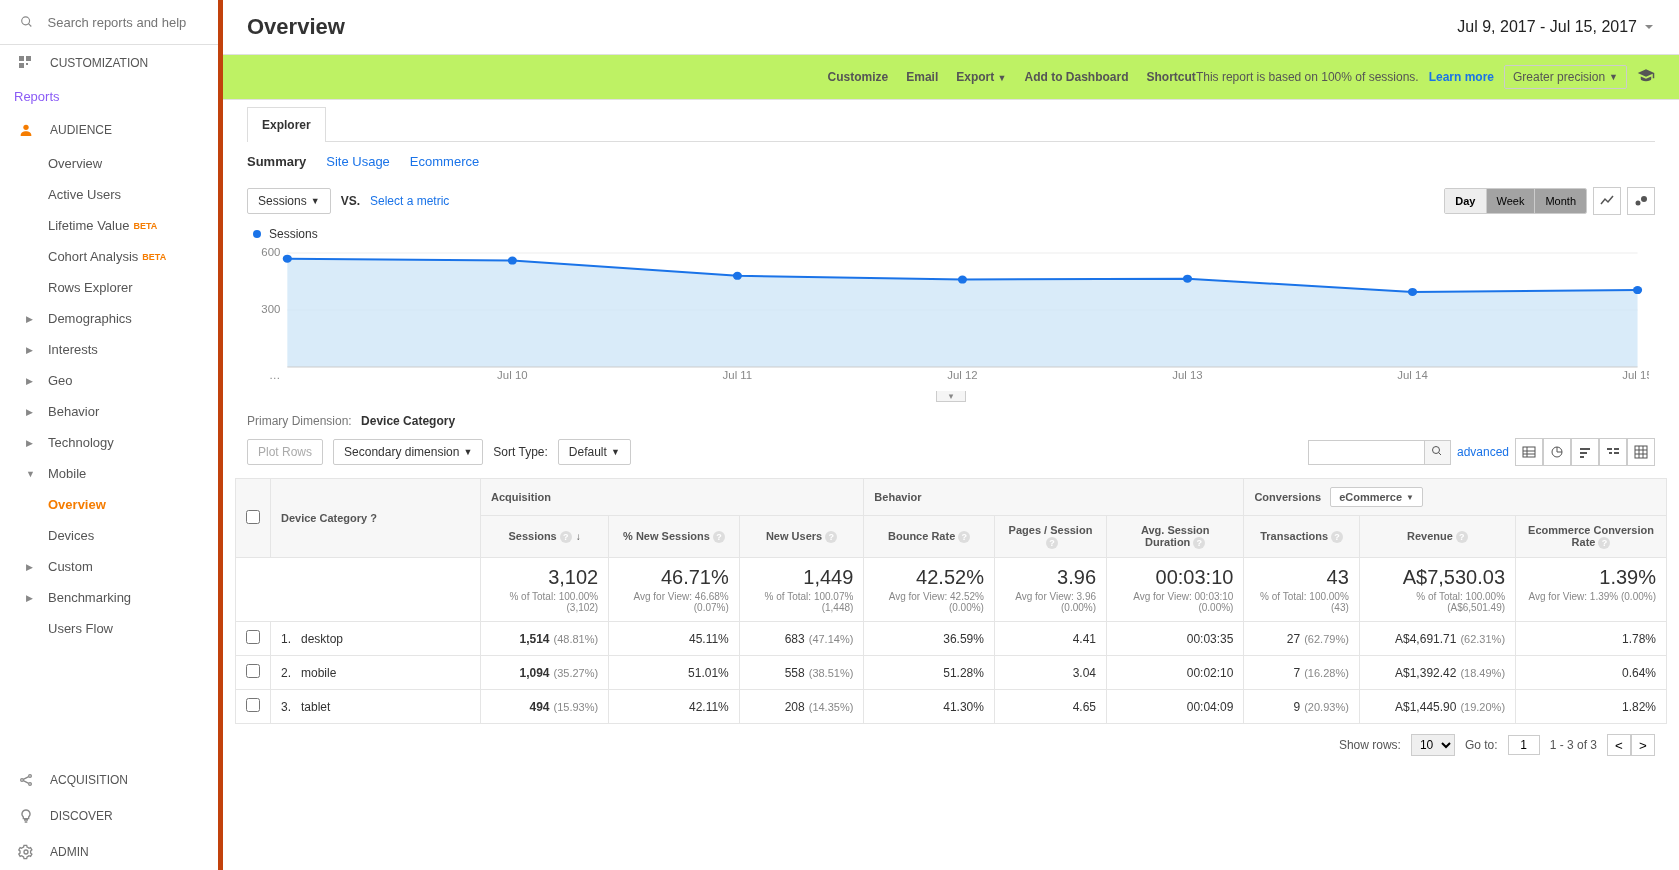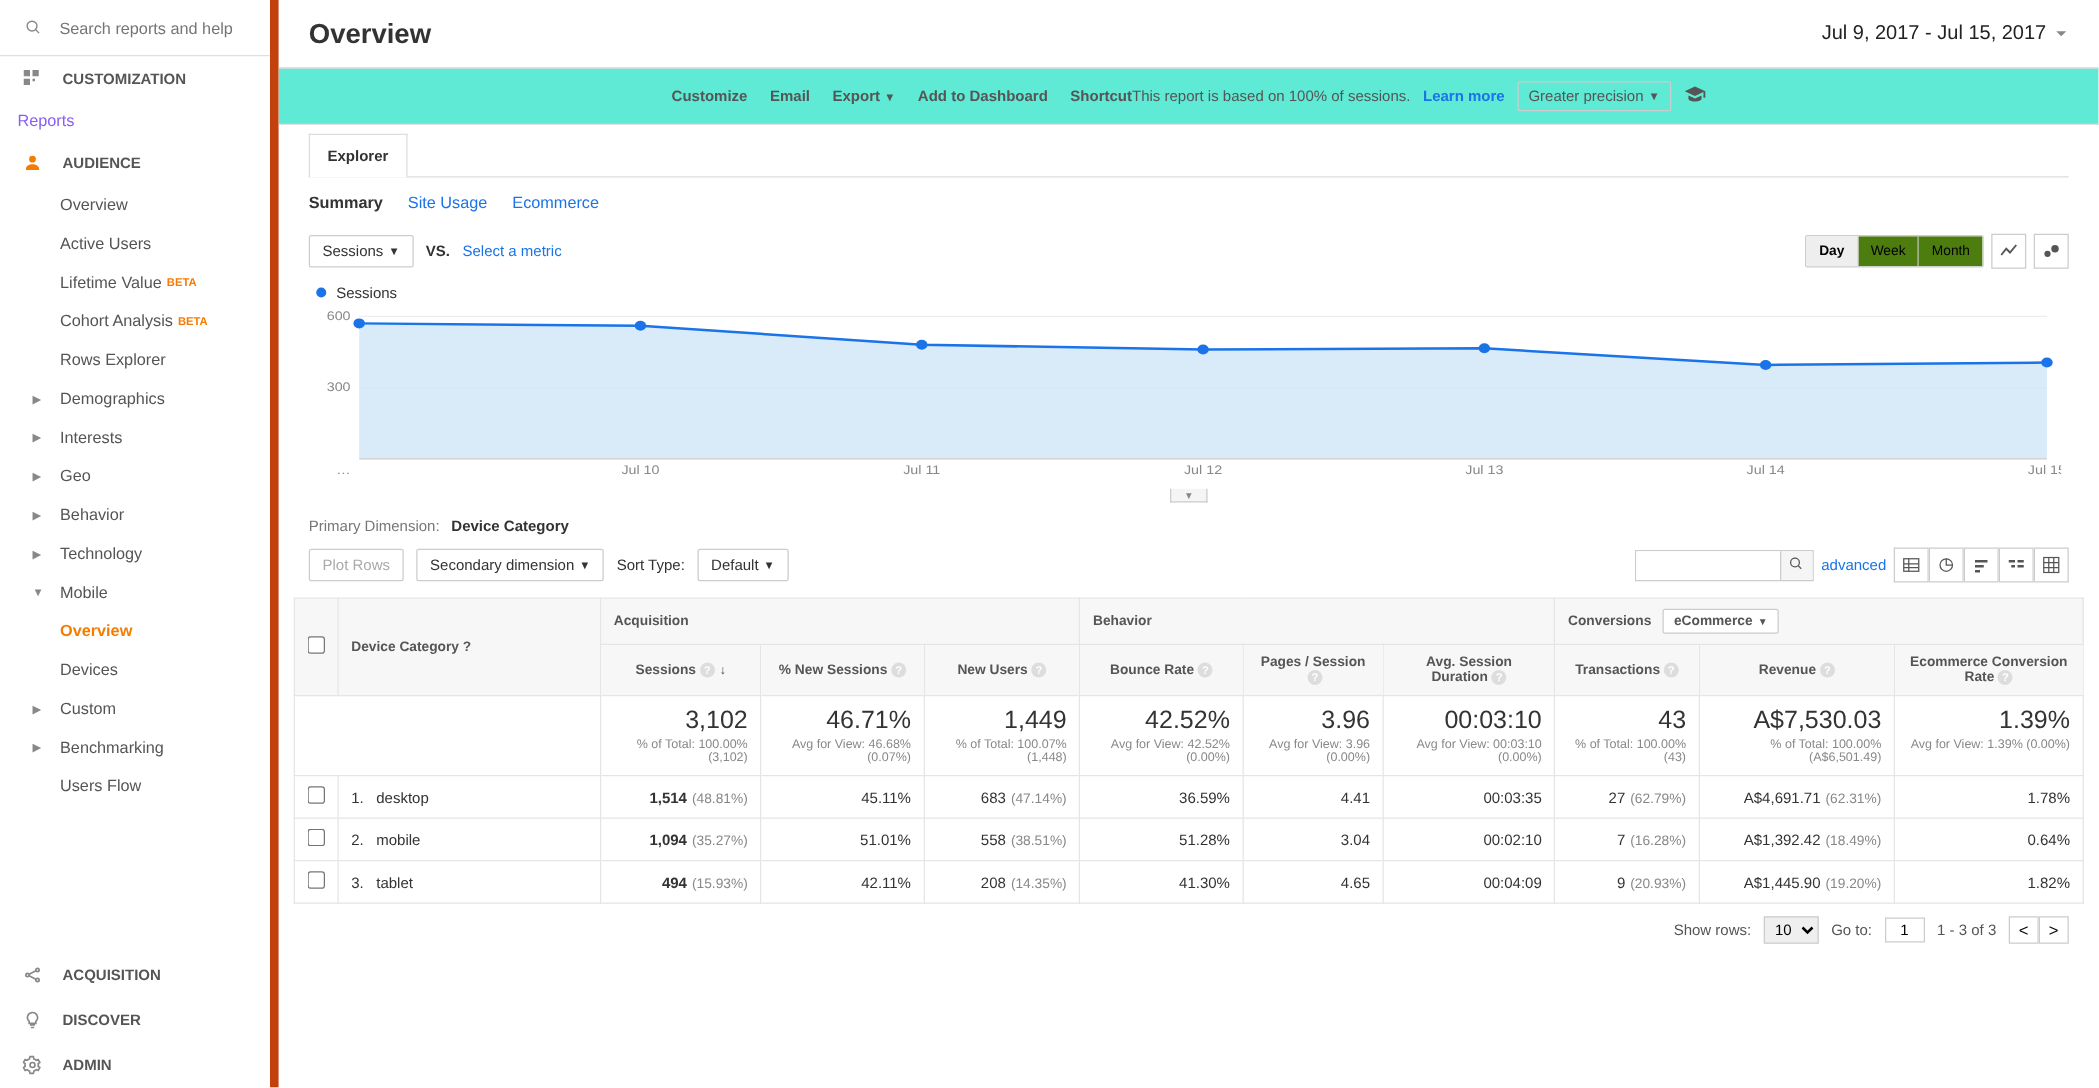--- a/index.html
+++ b/index.html
@@ -1,35 +1,35 @@
 <!DOCTYPE html>
 <html><head>
 <meta charset="utf-8">
 <style>
 * { box-sizing: border-box; margin: 0; padding: 0; }
 body { font-family: Arial, Helvetica, sans-serif; font-size: 12px; color: #333; background: #fff; }
 .app { display: flex; height: 870px; width: 1679px; }
-.sidebar { width: 223px; border-right: 7px solid #c2410c; display: flex; flex-direction: column; }
+.sidebar { width: 223px; border-right: 5px solid #c2410c; display: flex; flex-direction: column; }
 .search-bar { display: flex; align-items: center; padding: 14px 20px; border-bottom: 1px solid #e0e0e0; color: #999; }
 .search-bar svg { margin-right: 14px; }
 .search-bar input { border: none; outline: none; font-size: 13px; color: #666; width: 100%; }
-.nav-header { display: flex; align-items: center; padding: 10px 16px; font-weight: bold; font-size: 12px; color: #555; cursor: pointer; text-align: right; }
+.nav-header { display: flex; align-items: center; padding: 10px 16px; font-weight: normal; font-size: 12px; color: #555; cursor: pointer; text-align: right; }
 .nav-header .icon { width: 20px; margin-right: 14px; display: flex; align-items: center; justify-content: center; }
 .nav-header.audience .icon { color: #f57c00; }
 .reports-label { padding: 8px 14px; font-size: 13px; color: #8b5cf6; }
 .nav-item { display: flex; align-items: center; padding: 8px 16px 8px 48px; font-size: 13px; color: #555; cursor: pointer; }
 .nav-item.active { color: #f57c00; font-weight: bold; }
 .nav-item .caret { width: 12px; margin-left: -22px; margin-right: 10px; font-size: 9px; color: #888; }
 .beta { color: #f57c00; font-size: 9px; font-weight: bold; margin-left: 4px; }
 .main { flex: 1; overflow: auto; background: #fff; }
 .page-header { display: flex; align-items: center; justify-content: space-between; padding: 14px 24px; }
 .page-title { font-size: 22px; font-weight: bold; color: #333; }
 .date-range { font-size: 16px; color: #222; display: flex; align-items: center; }
 .date-range svg { margin-left: 6px; }
-.action-bar { display: flex; align-items: center; justify-content: center; padding: 10px 24px; border-top: 1px solid #e0e0e0; border-bottom: 1px solid #e0e0e0; background: #5eead4; }
+.action-bar { display: flex; align-items: center; justify-content: flex-end; padding: 10px 24px; border-top: 1px solid #e0e0e0; border-bottom: 1px solid #e0e0e0; background: #bef264; }
 .action-bar .left { display: flex; gap: 18px; }
 .action-bar a { font-size: 12px; color: #555; font-weight: bold; text-decoration: none; cursor: pointer; }
 .action-bar .right { display: flex; align-items: center; gap: 10px; font-size: 12px; color: #555; }
 .action-bar .right a.link { color: #1a73e8; }
 .precision { border: 1px solid #ccc; padding: 4px 8px; border-radius: 2px; display: flex; align-items: center; gap: 4px; }
 .segments-row { display: flex; gap: 14px; padding: 18px 24px 4px; }
 .segment-card { border: 1px solid #ddd; width: 420px; height: 56px; display: flex; align-items: center; padding: 0 16px; border-radius: 2px; }
 .segment-card.dashed { border-style: dashed; color: #999; }
 .segment-circle { width: 28px; height: 28px; border-radius: 50%; border: 5px solid #1a73e8; margin-right: 14px; }
 .segment-circle.light { border-color: #ddd; }
@@ -40,21 +40,21 @@
 .subtabs { padding: 12px 24px; display: flex; gap: 20px; font-size: 13px; }
 .subtabs .active { color: #333; font-weight: bold; }
 .subtabs a { color: #1a73e8; cursor: pointer; }
 .chart-controls { display: flex; align-items: center; justify-content: space-between; padding: 6px 24px; }
 .chart-controls .left { display: flex; align-items: center; gap: 10px; }
 .metric-select { border: 1px solid #ccc; padding: 5px 10px; border-radius: 2px; font-size: 12px; display: flex; align-items: center; gap: 4px; }
 .chart-controls .vs { font-size: 12px; font-weight: bold; color: #333; }
 .chart-controls .sel-metric { color: #1a73e8; font-size: 12px; }
 .chart-controls .right { display: flex; align-items: center; gap: 6px; }
 .time-btns { display: flex; border: 1px solid #ccc; border-radius: 2px; overflow: hidden; }
-.time-btns button { border: none; background: #4d7c0f; padding: 6px 10px; font-size: 11px; cursor: pointer; border-right: 1px solid #ccc; }
+.time-btns button { border: none; background: #a3a3a3; padding: 6px 10px; font-size: 11px; cursor: pointer; border-right: 1px solid #ccc; }
 .time-btns button:last-child { border-right: none; }
 .time-btns button.active { background: #eee; font-weight: bold; }
 .icon-btn { border: 1px solid #ccc; background: #fff; width: 28px; height: 28px; display: flex; align-items: center; justify-content: center; cursor: pointer; }
 .chart-legend { padding: 6px 30px; display: flex; align-items: center; gap: 8px; font-size: 12px; color: #333; }
 .legend-dot { width: 8px; height: 8px; border-radius: 50%; background: #1a73e8; }
 .chart-area { padding: 0 30px; }
 .chart-svg { width: 100%; height: 140px; }
 .dim-row { padding: 12px 24px 4px; font-size: 12px; color: #555; }
 .dim-row .label { color: #777; margin-top: 16px; }
 .dim-row .value { font-weight: bold; color: #333; margin-left: 6px; }

